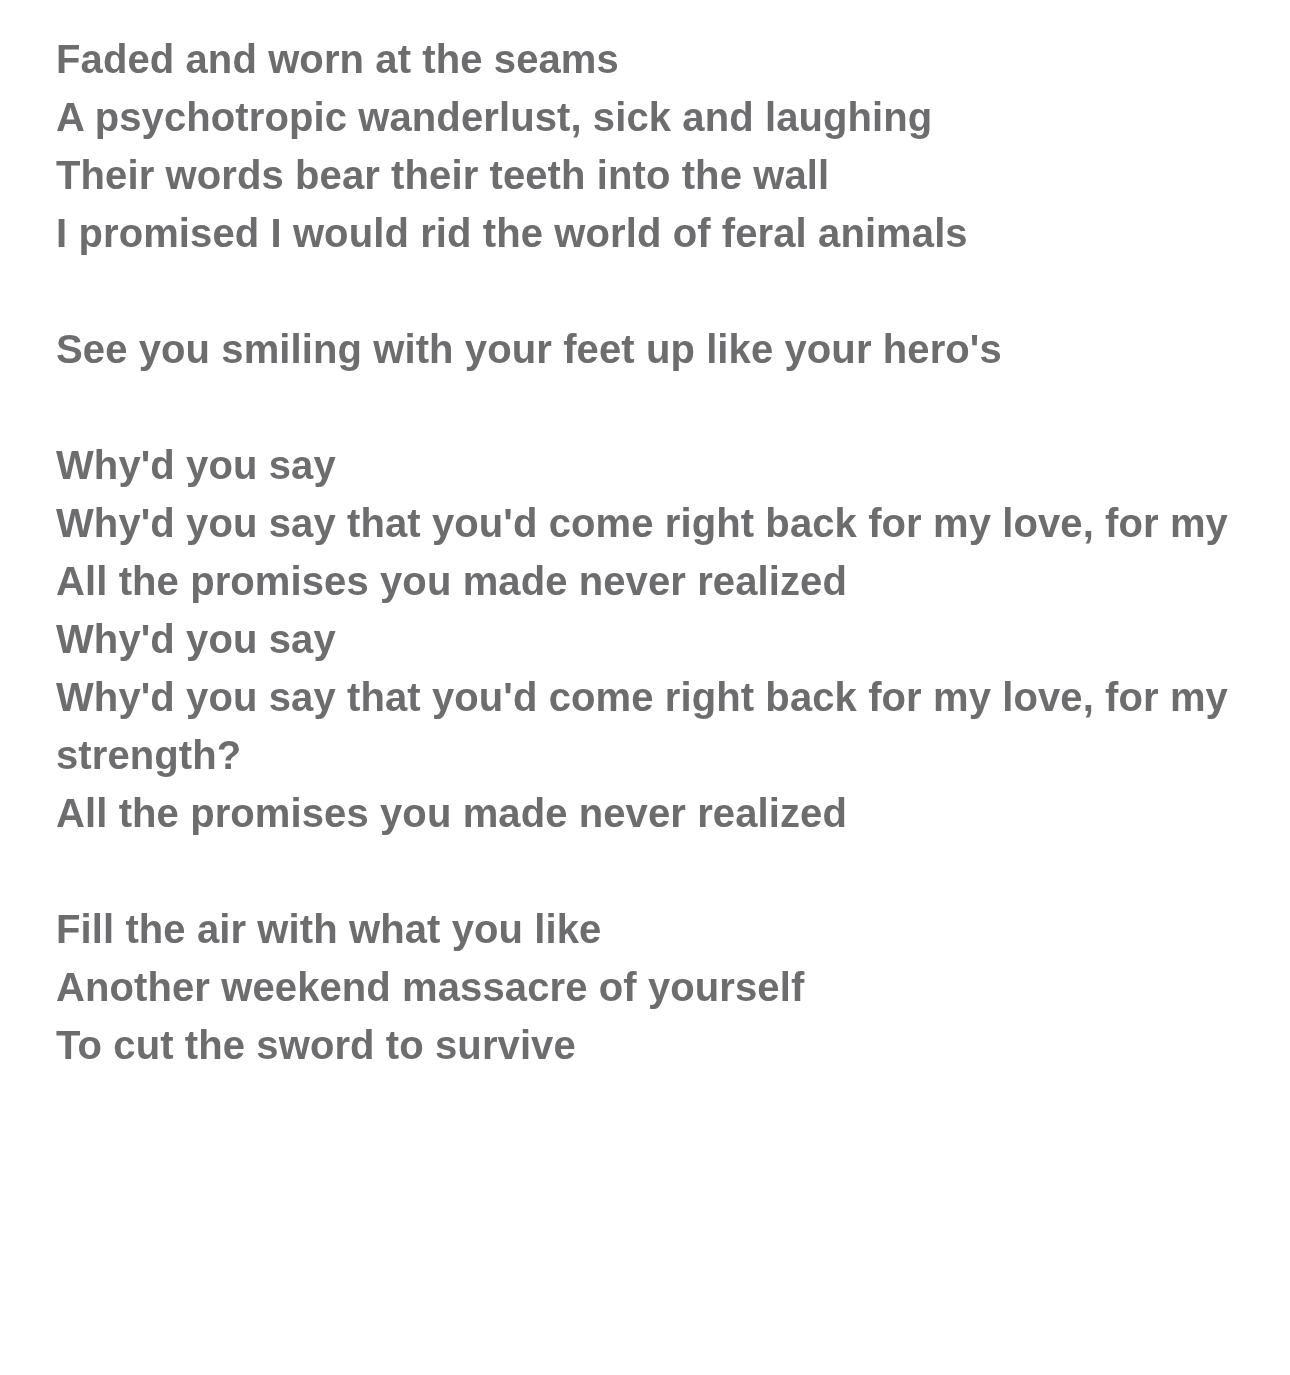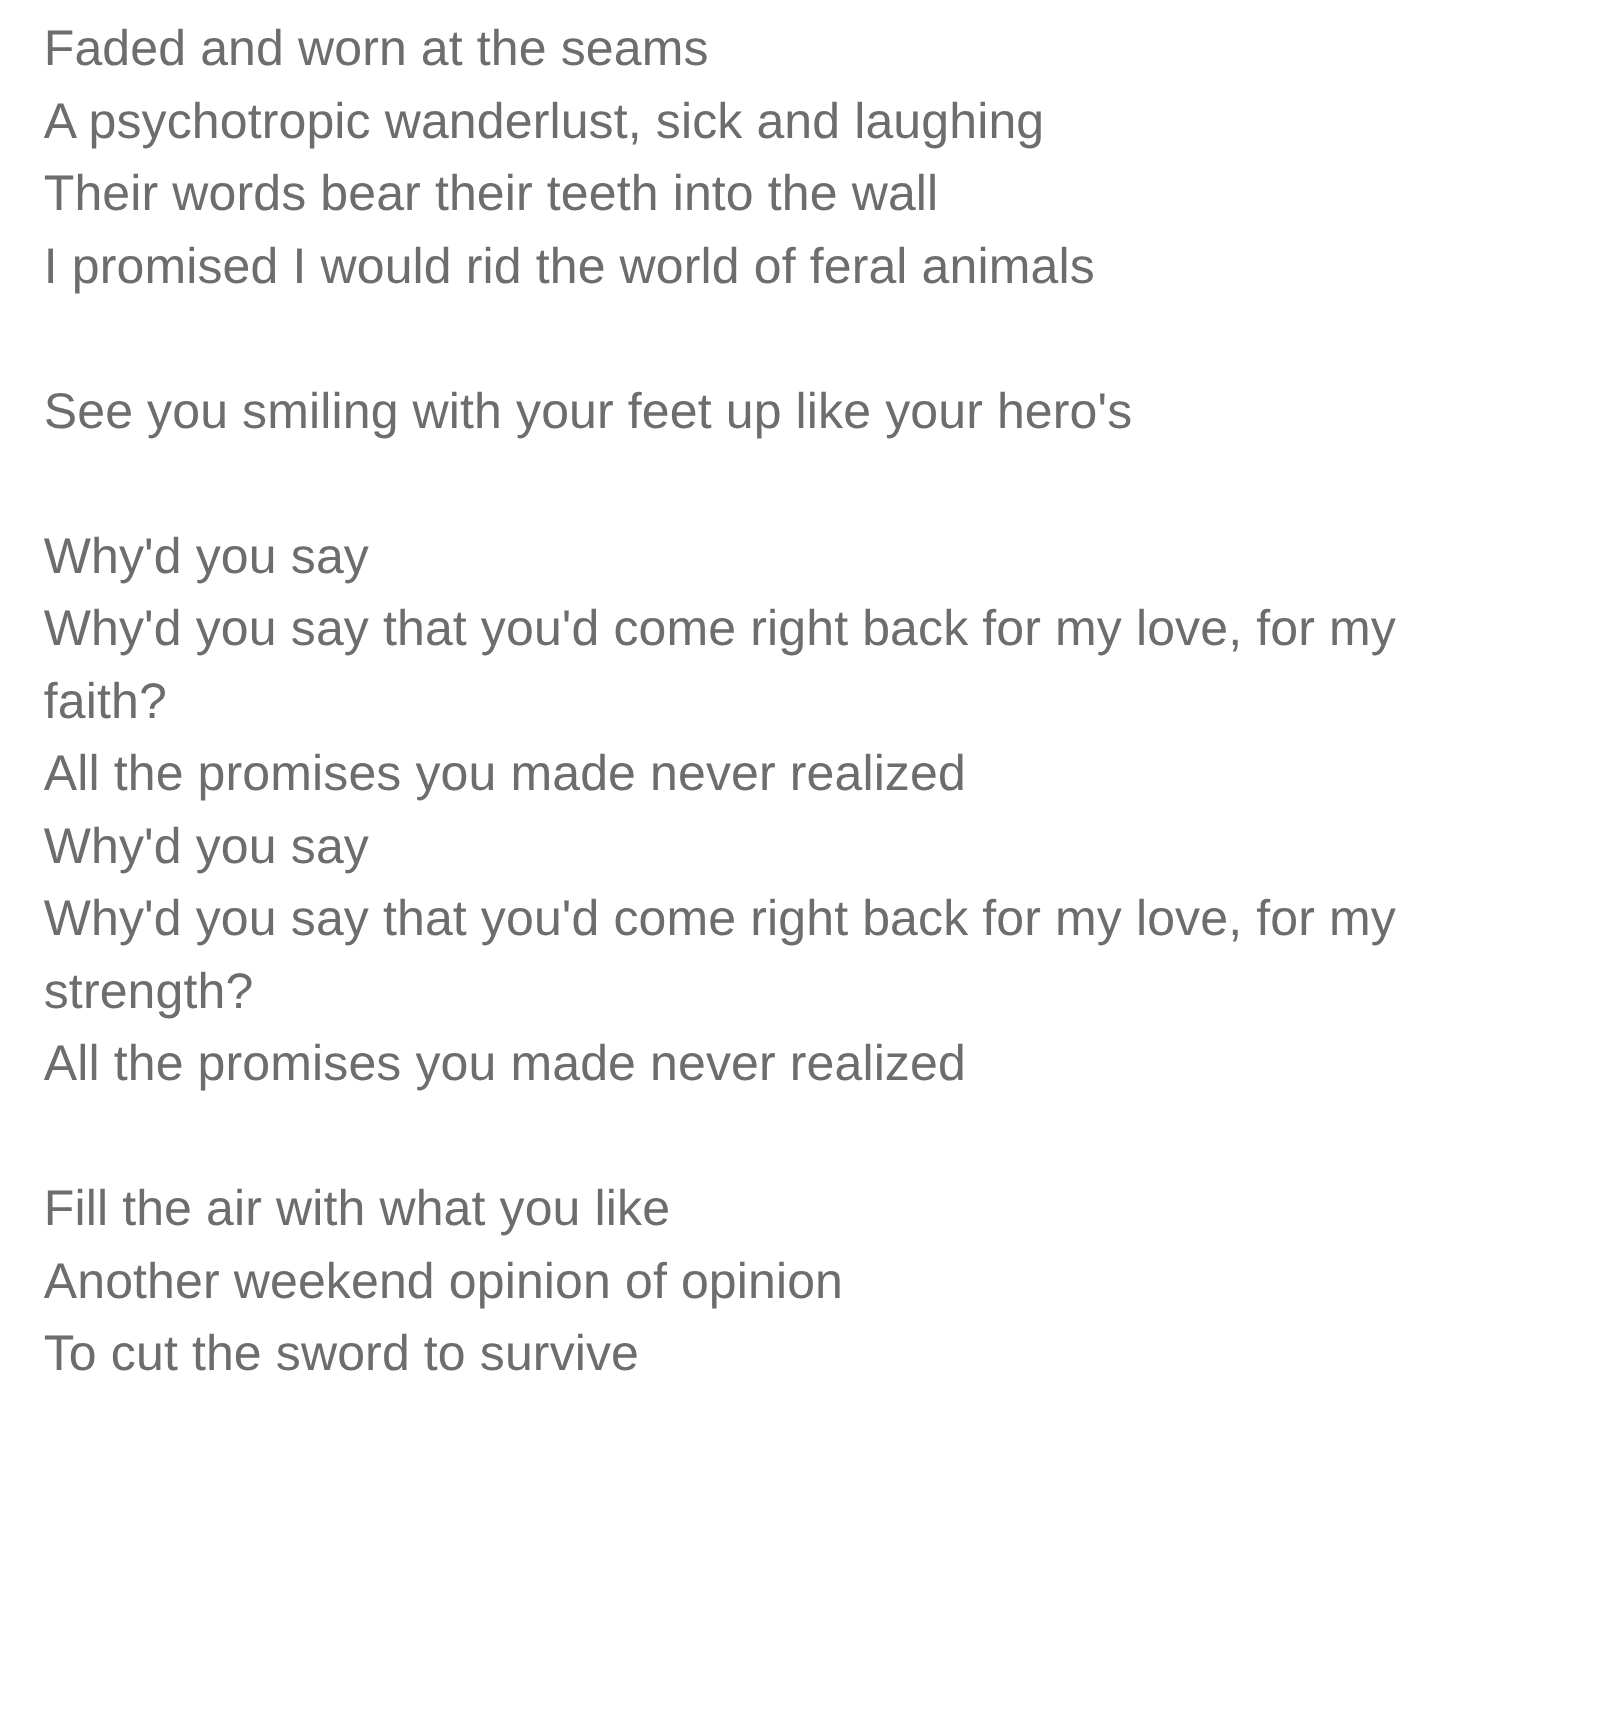--- a/index.html
+++ b/index.html
@@ -7,26 +7,27 @@
     padding: 0;
     background: #ffffff;
   }
   body {
     width: 1290px;
     height: 1375px;
     overflow: hidden;
     font-family: "Liberation Sans", sans-serif;
   }
   main.lyrics {
-    padding: 10px 52px 0 35px;
+    padding: 10px 52px 0 56px;
     color: var(--text-color, #6d6d6f);
     font-size: 40px;
     line-height: 58px;
-    font-weight: 400;
+    font-weight: 700;
     letter-spacing: 0.1px;
+    margin-top: 20px;
   }
   .line {
     height: 58px;
     white-space: pre;
   }
   .stanza-gap {
     height: 58px;
   }
 </style>
 </head>
@@ -45,29 +46,28 @@
 
   <section>
     <div class="line">See you smiling with your feet up like your hero's</div>
   </section>
 
   <div class="stanza-gap"></div>
 
   <section>
     <div class="line">Why'd you say</div>
     <div class="line">Why'd you say that you'd come right back for my love, for my</div>
-    <div class="line">faith?</div>
     <div class="line">All the promises you made never realized</div>
     <div class="line">Why'd you say</div>
     <div class="line">Why'd you say that you'd come right back for my love, for my</div>
     <div class="line">strength?</div>
     <div class="line">All the promises you made never realized</div>
   </section>
 
   <div class="stanza-gap"></div>
 
   <section>
     <div class="line">Fill the air with what you like</div>
-    <div class="line">Another weekend opinion of opinion</div>
+    <div class="line">Another weekend massacre of yourself</div>
     <div class="line">To cut the sword to survive</div>
   </section>
 
 </main>
 
 </body></html>

